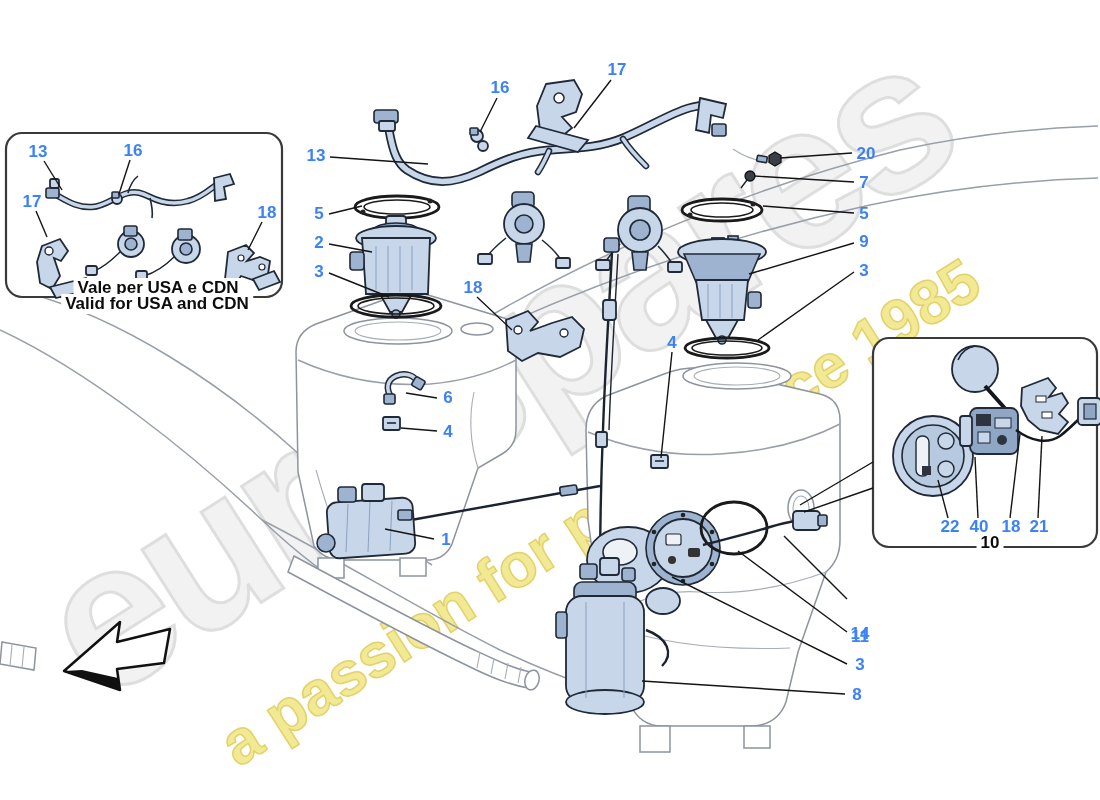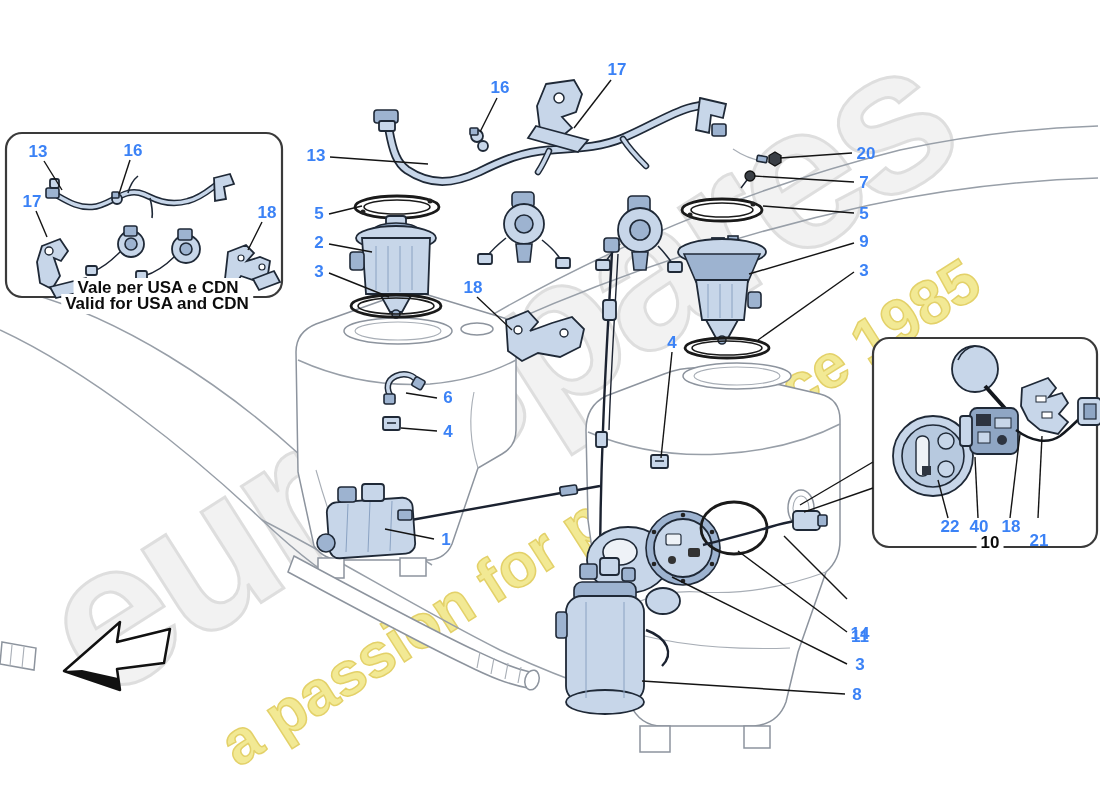--- a/index.html
+++ b/index.html
@@ -396,15 +396,15 @@
       <span class="callout" style="left: 860px; top: 634px; text-align: center;">14</span>
       <span class="callout" style="left: 860px; top: 665px;">3</span>
       <span class="callout" style="left: 857px; top: 695px;">8</span>
       <span class="callout" style="left: 38px; top: 152px;">13</span>
       <span class="callout" style="left: 133px; top: 151px;">16</span>
       <span class="callout" style="left: 32px; top: 202px;">17</span>
       <span class="callout" style="left: 267px; top: 213px;">18</span>
       <span class="callout" style="left: 950px; top: 527px;">22</span>
       <span class="callout" style="left: 979px; top: 527px;">40</span>
       <span class="callout" style="left: 1011px; top: 527px;">18</span>
-      <span class="callout" style="left: 1039px; top: 541px;">21</span>
+      <span class="callout" style="left: 1039px; top: 527px;">21</span>
     </div>
 </div>
 
 </body></html>

